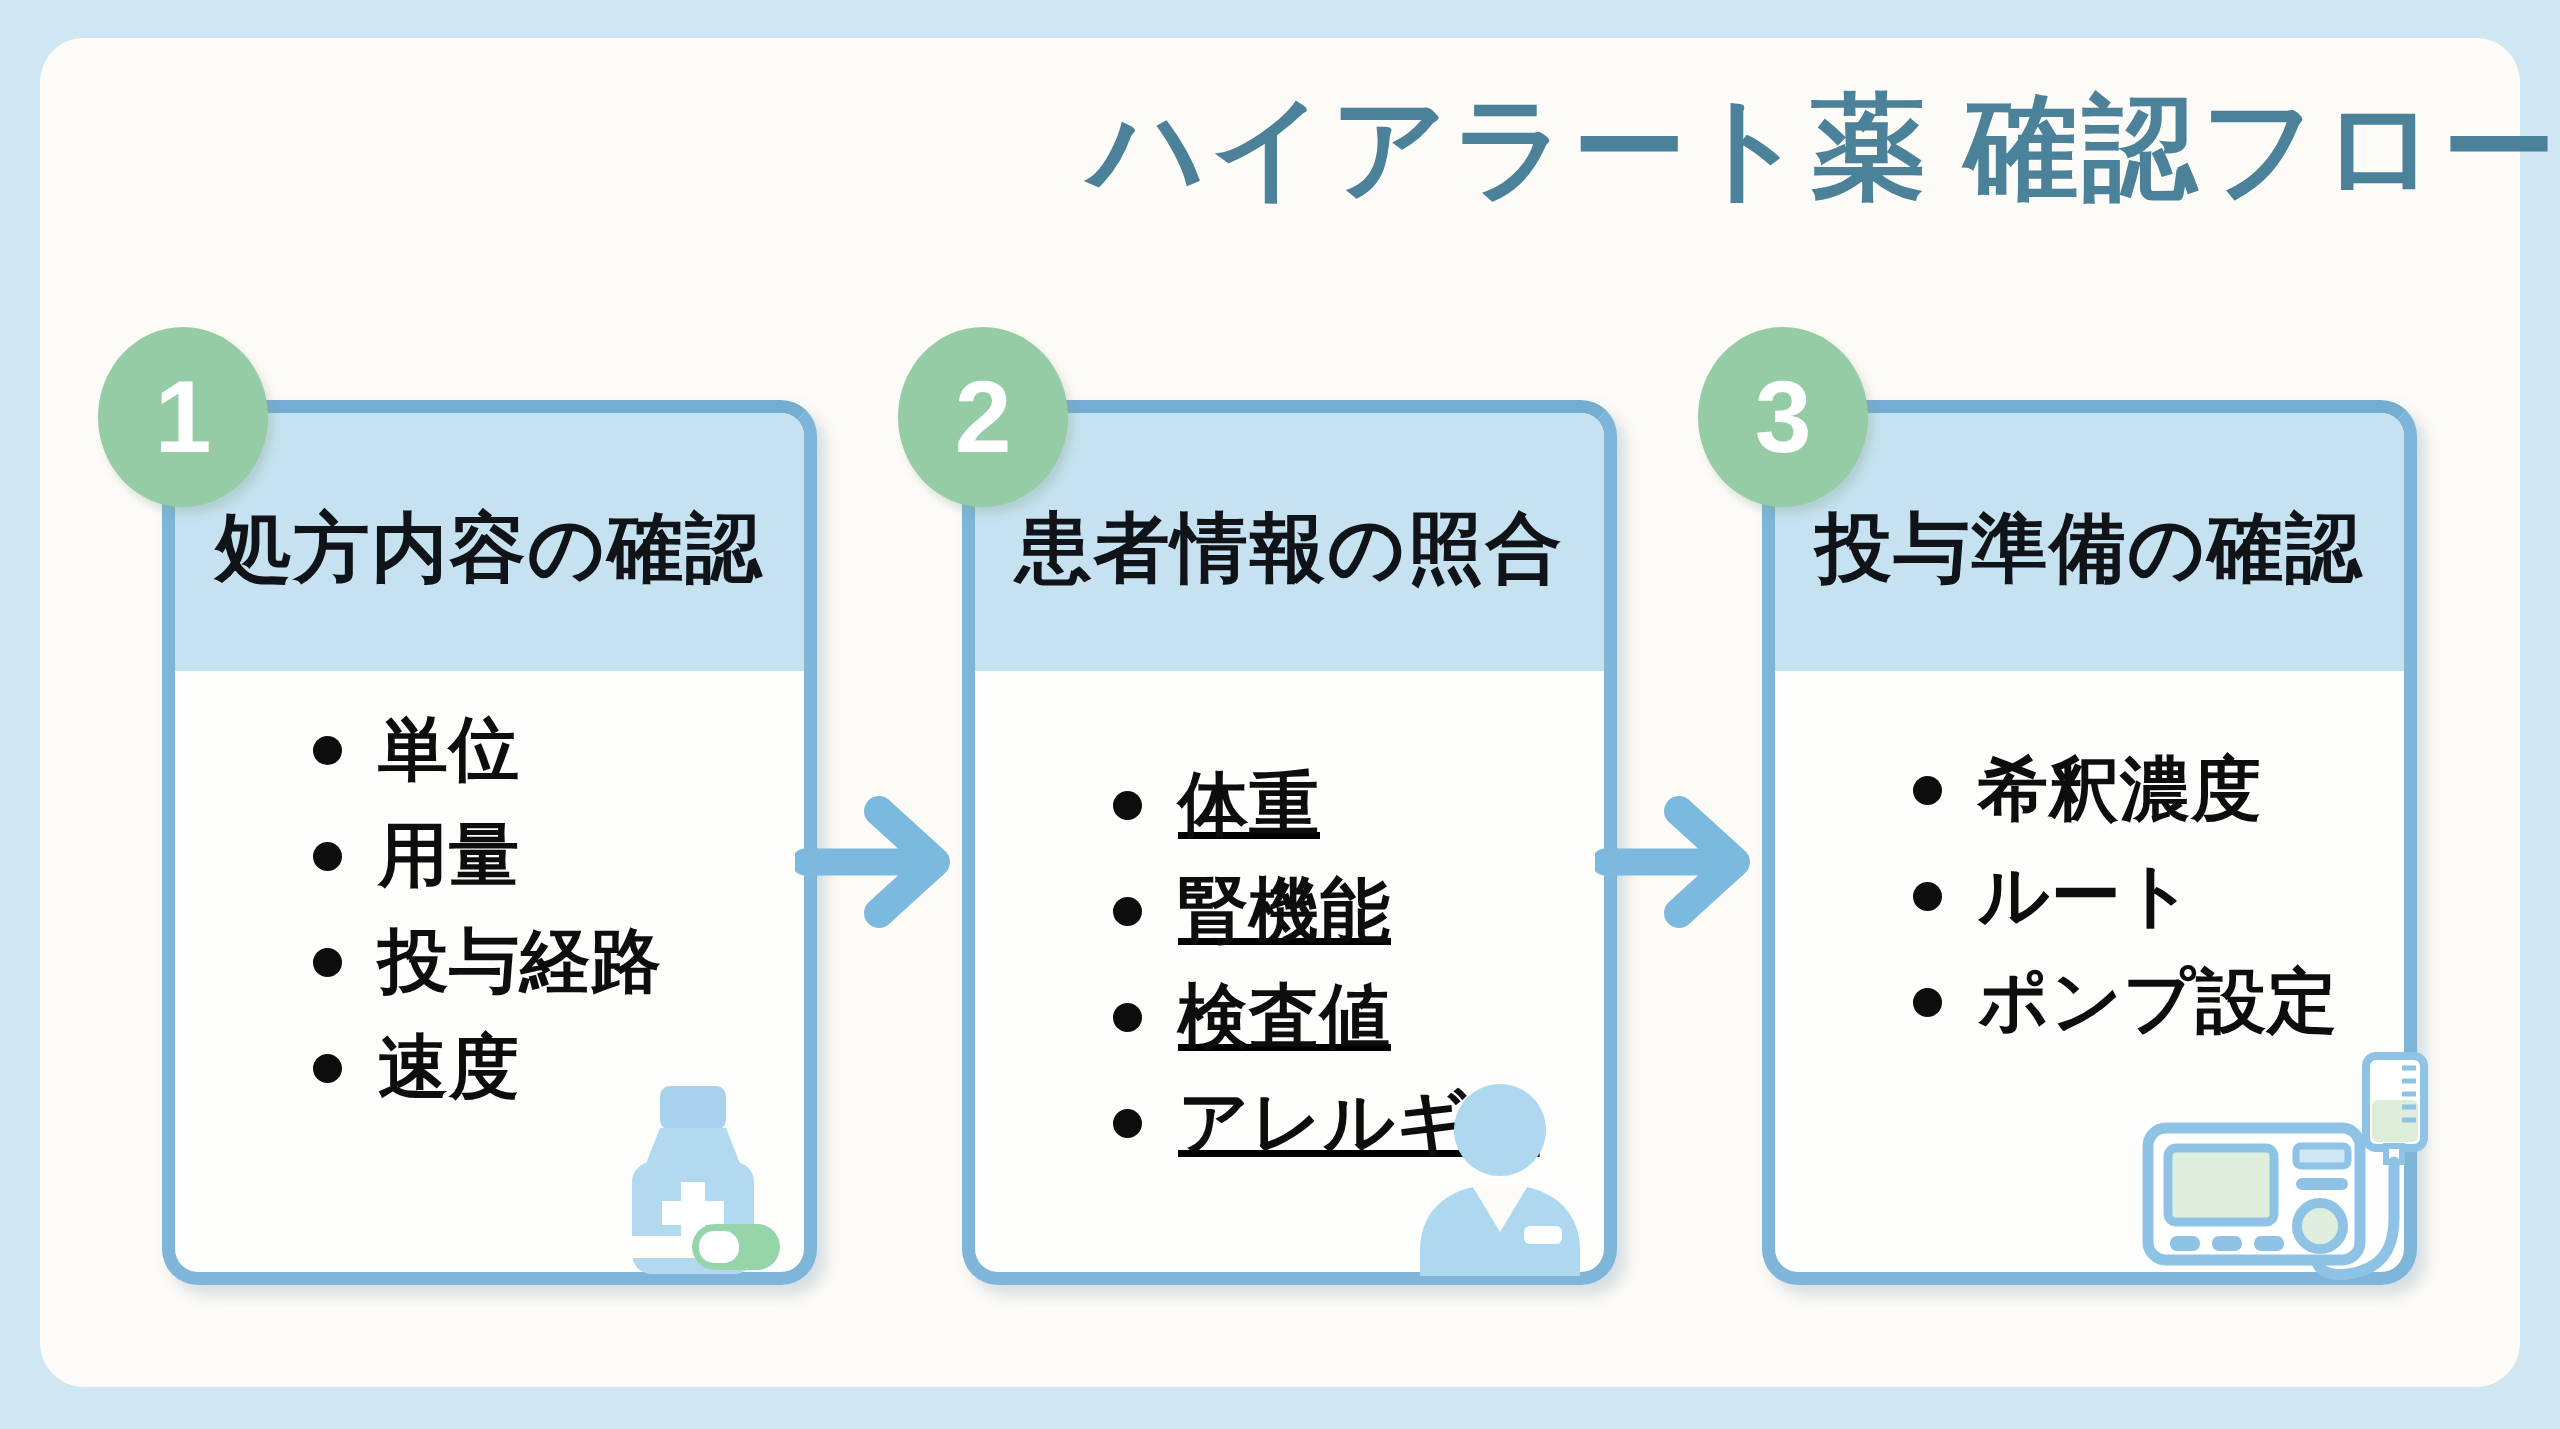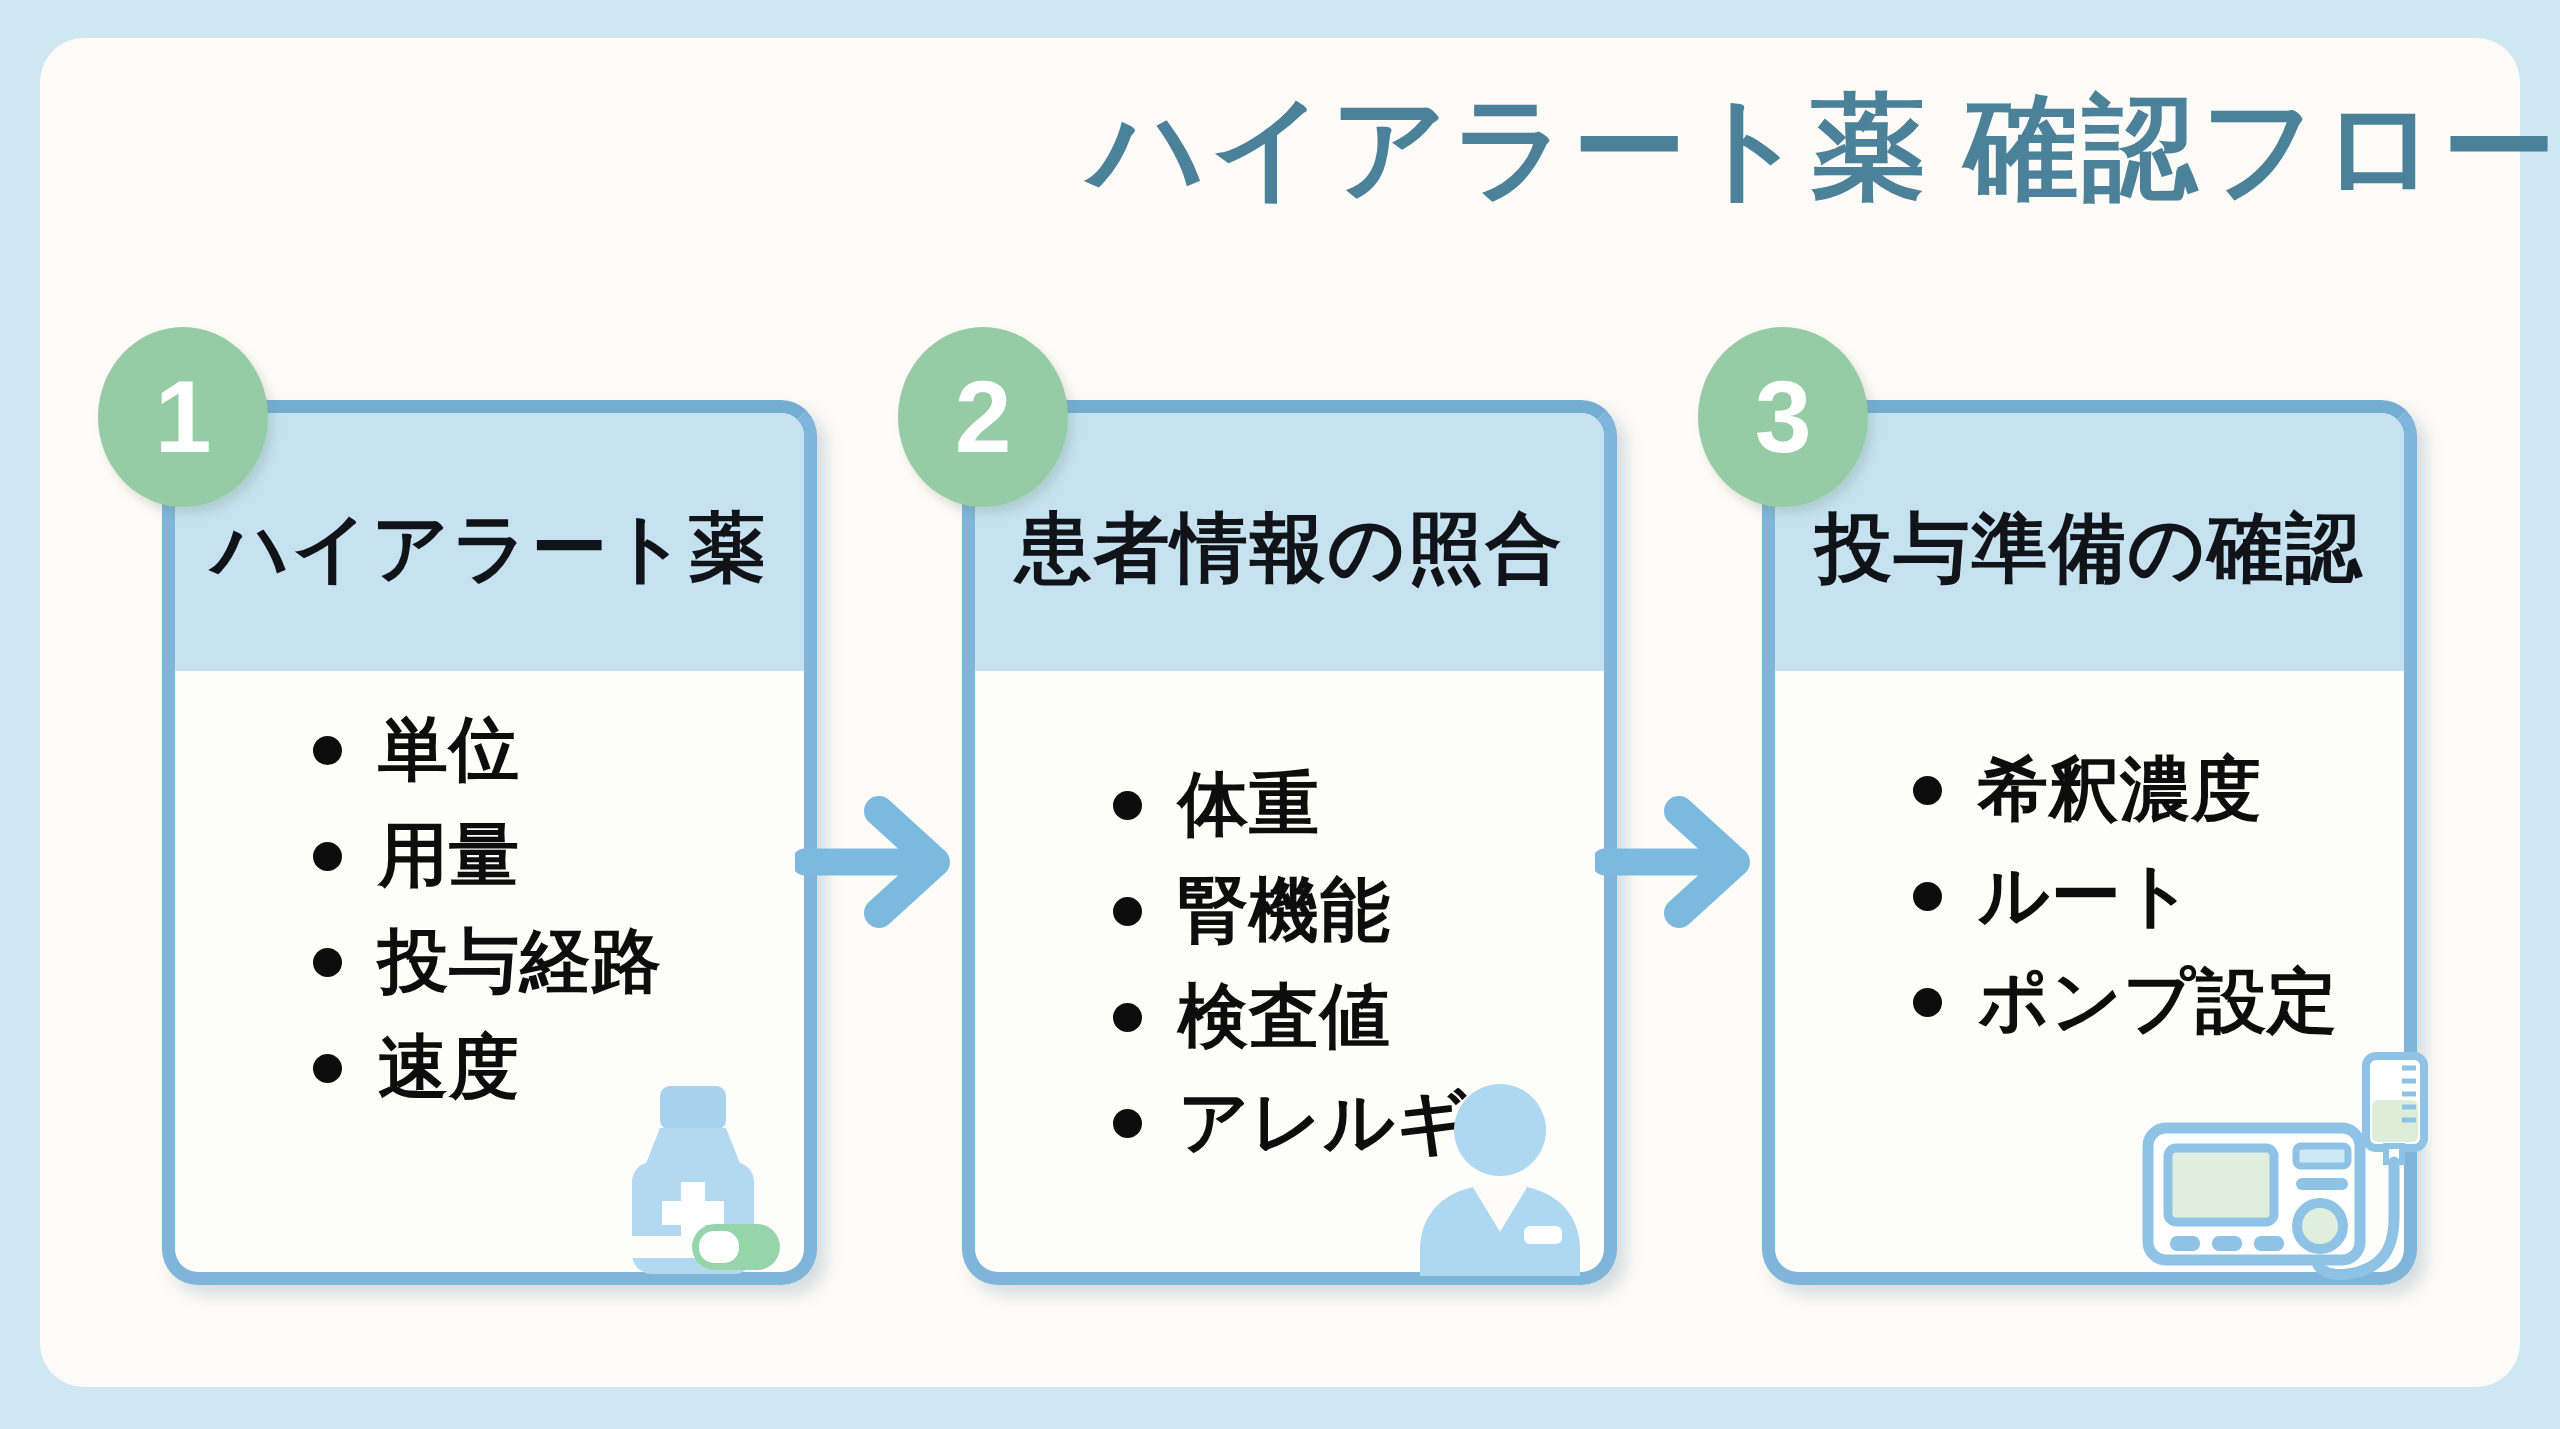--- a/index.html
+++ b/index.html
@@ -89,21 +89,21 @@
     <span>1</span>
   </div>
   <div class="badge badge-2">
     <span>2</span>
   </div>
   <div class="badge badge-3">
     <span>3</span>
   </div>
 
   <div class="card card-1">
-    <div class="card-header">ハイアラート薬</div>
+    <div class="card-header">処方内容の確認</div>
     <ul class="bullet-list" style="top:284px;">
       <li>
           <span class="dot"></span>
           <span class="item-label">単位</span>
         </li>
       <li>
           <span class="dot"></span>
           <span class="item-label">用量</span>
         </li>
       <li>
@@ -112,21 +112,21 @@
         </li>
       <li>
           <span class="dot"></span>
           <span class="item-label">速度</span>
         </li>
     </ul>
   </div>
 
   <div class="card card-2">
     <div class="card-header">患者情報の照合</div>
-    <ul class="bullet-list" style="top:339px;">
+    <ul class="bullet-list" style="top:339px;text-decoration:underline;">
       <li>
           <span class="dot"></span>
           <span class="item-label">体重</span>
         </li>
       <li>
           <span class="dot"></span>
           <span class="item-label">腎機能</span>
         </li>
       <li>
           <span class="dot"></span>

